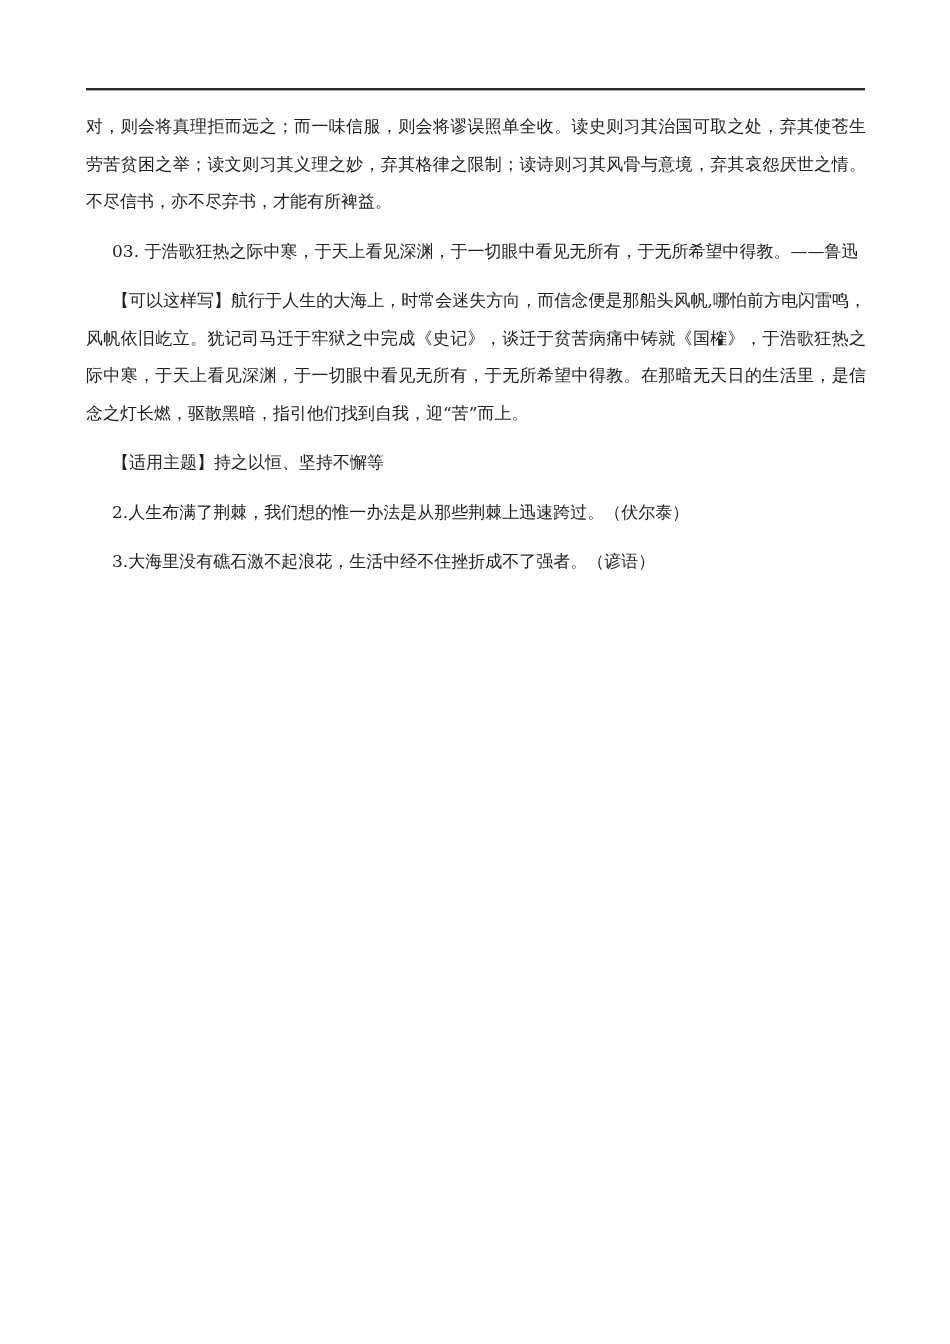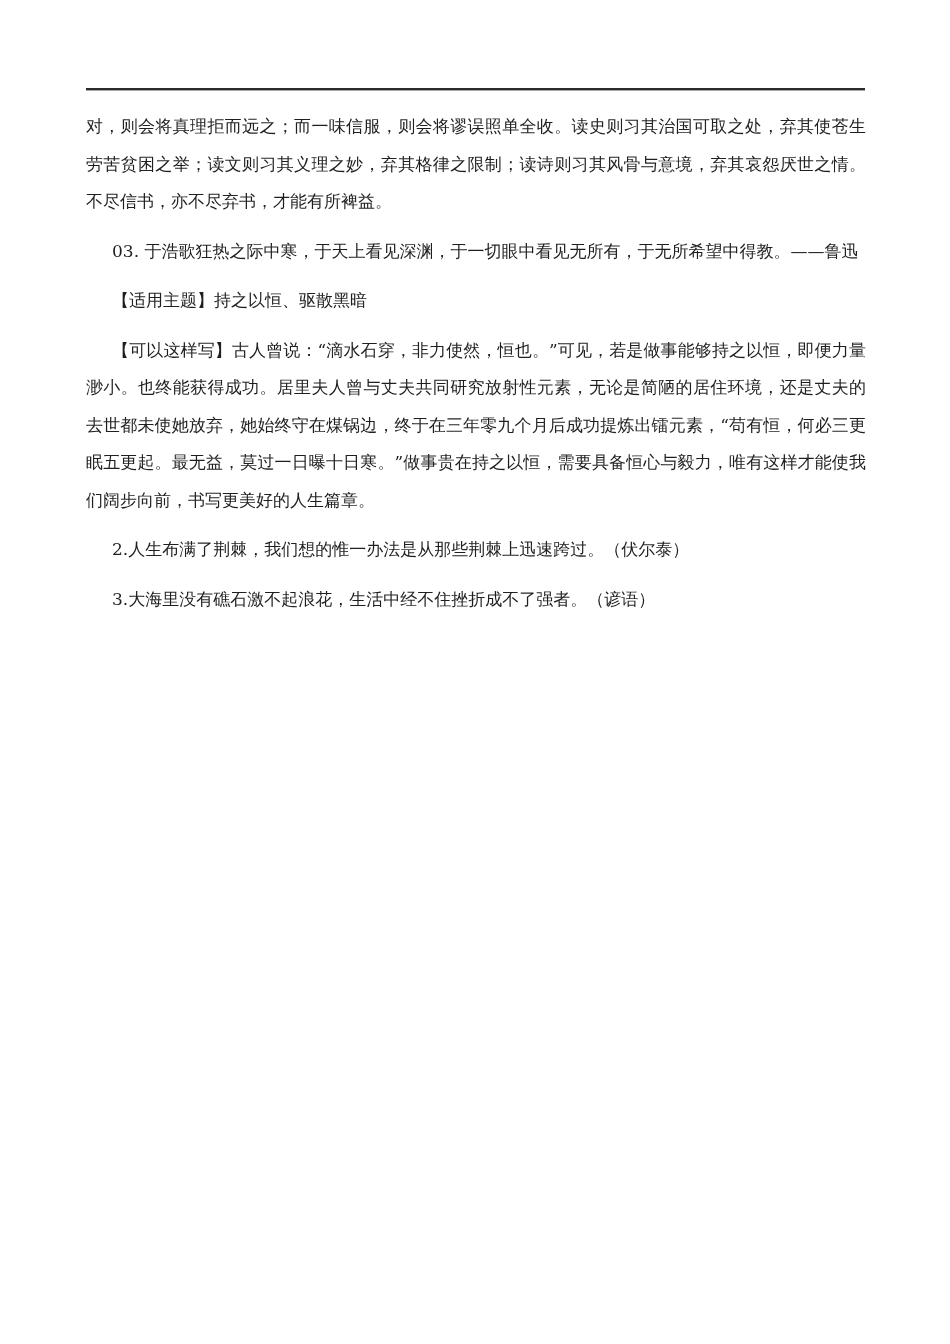--- a/index.html
+++ b/index.html
@@ -49,18 +49,18 @@
   }
 </style>
 </head>
 <body>
 
 <div class="page">
   <div class="header-rule"></div>
   <div class="content" id="paragraphs">
       <p class="para">对，则会将真理拒而远之；而一味信服，则会将谬误照单全收。读史则习其治国可取之处，弃其使苍生劳苦贫困之举；读文则习其义理之妙，弃其格律之限制；读诗则习其风骨与意境，弃其哀怨厌世之情。不尽信书，亦不尽弃书，才能有所裨益。</p>
       <p class="para indent">03. 于浩歌狂热之际中寒，于天上看见深渊，于一切眼中看见无所有，于无所希望中得教。——鲁迅</p>
-      <p class="para indent">【适用主题】持之以恒、驱散黑暗</p>
-      <p class="para indent">【可以这样写】古人曾说：“滴水石穿，非力使然，恒也。”可见，若是做事能够持之以恒，即便力量渺小。也终能获得成功。居里夫人曾与丈夫共同研究放射性元素，无论是简陋的居住环境，还是丈夫的去世都未使她放弃，她始终守在煤锅边，终于在三年零九个月后成功提炼出镭元素，“苟有恒，何必三更眠五更起。最无益，莫过一日曝十日寒。”做事贵在持之以恒，需要具备恒心与毅力，唯有这样才能使我们阔步向前，书写更美好的人生篇章。</p>
+      <p class="para indent">【可以这样写】航行于人生的大海上，时常会迷失方向，而信念便是那船头风帆,哪怕前方电闪雷鸣，风帆依旧屹立。犹记司马迁于牢狱之中完成《史记》，谈迁于贫苦病痛中铸就《国榷》，于浩歌狂热之际中寒，于天上看见深渊，于一切眼中看见无所有，于无所希望中得教。在那暗无天日的生活里，是信念之灯长燃，驱散黑暗，指引他们找到自我，迎“苦”而上。</p>
+      <p class="para indent">【适用主题】持之以恒、坚持不懈等</p>
       <p class="para indent">2.人生布满了荆棘，我们想的惟一办法是从那些荆棘上迅速跨过。（伏尔泰）</p>
       <p class="para indent">3.大海里没有礁石激不起浪花，生活中经不住挫折成不了强者。（谚语）</p>
     </div>
 </div>
 
 </body></html>

